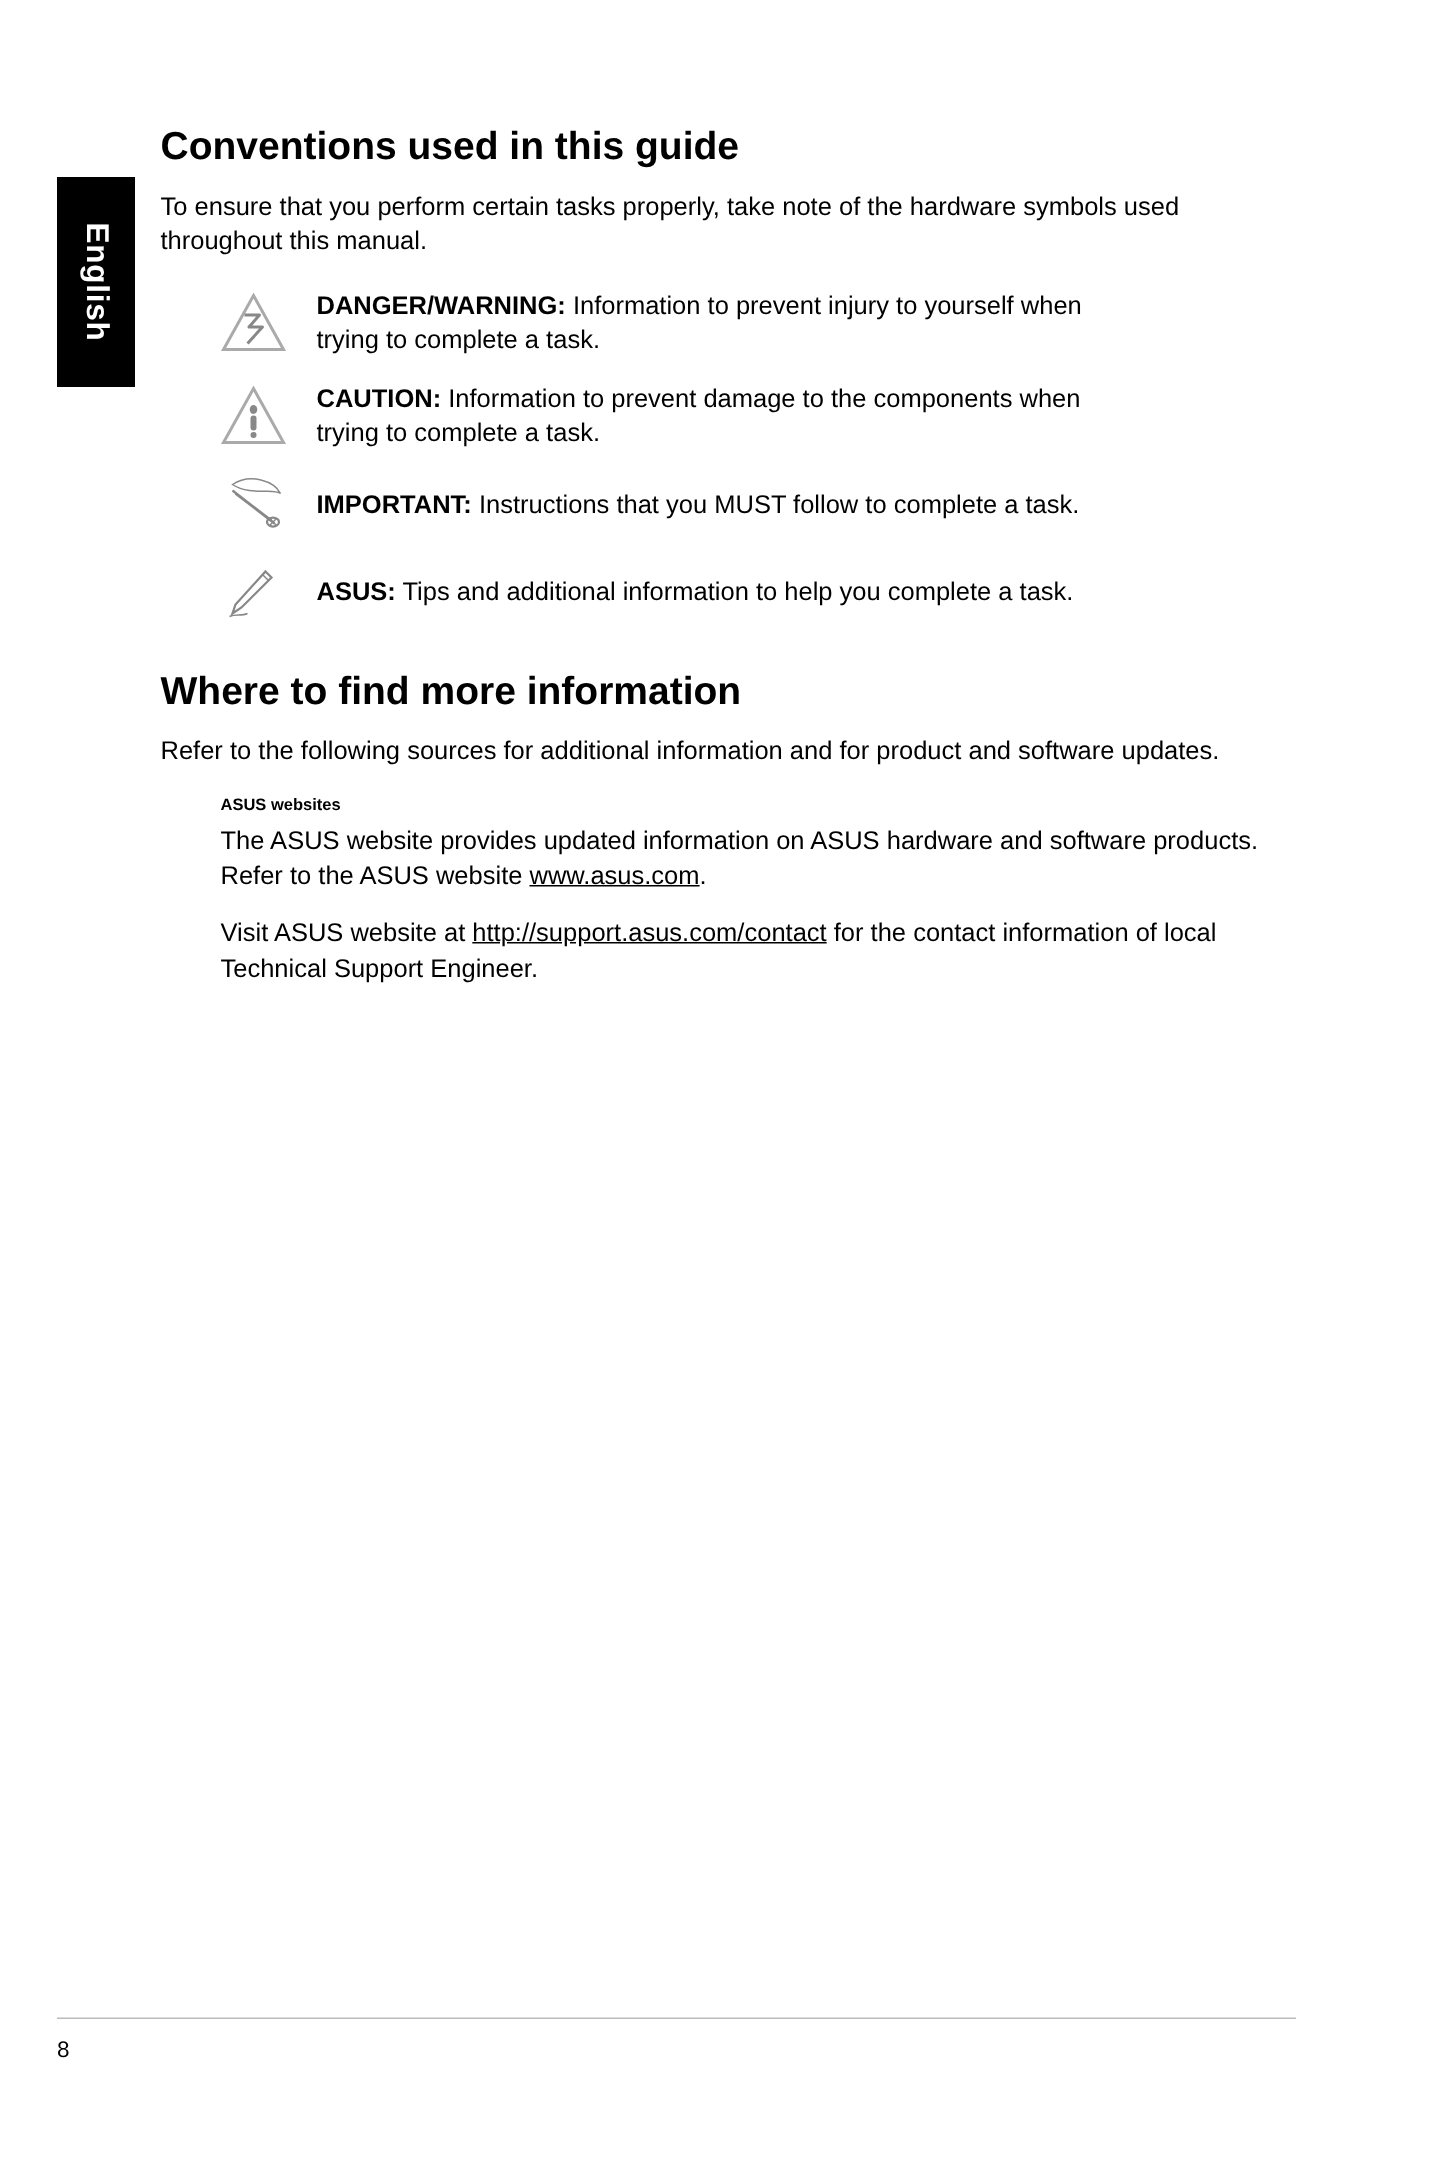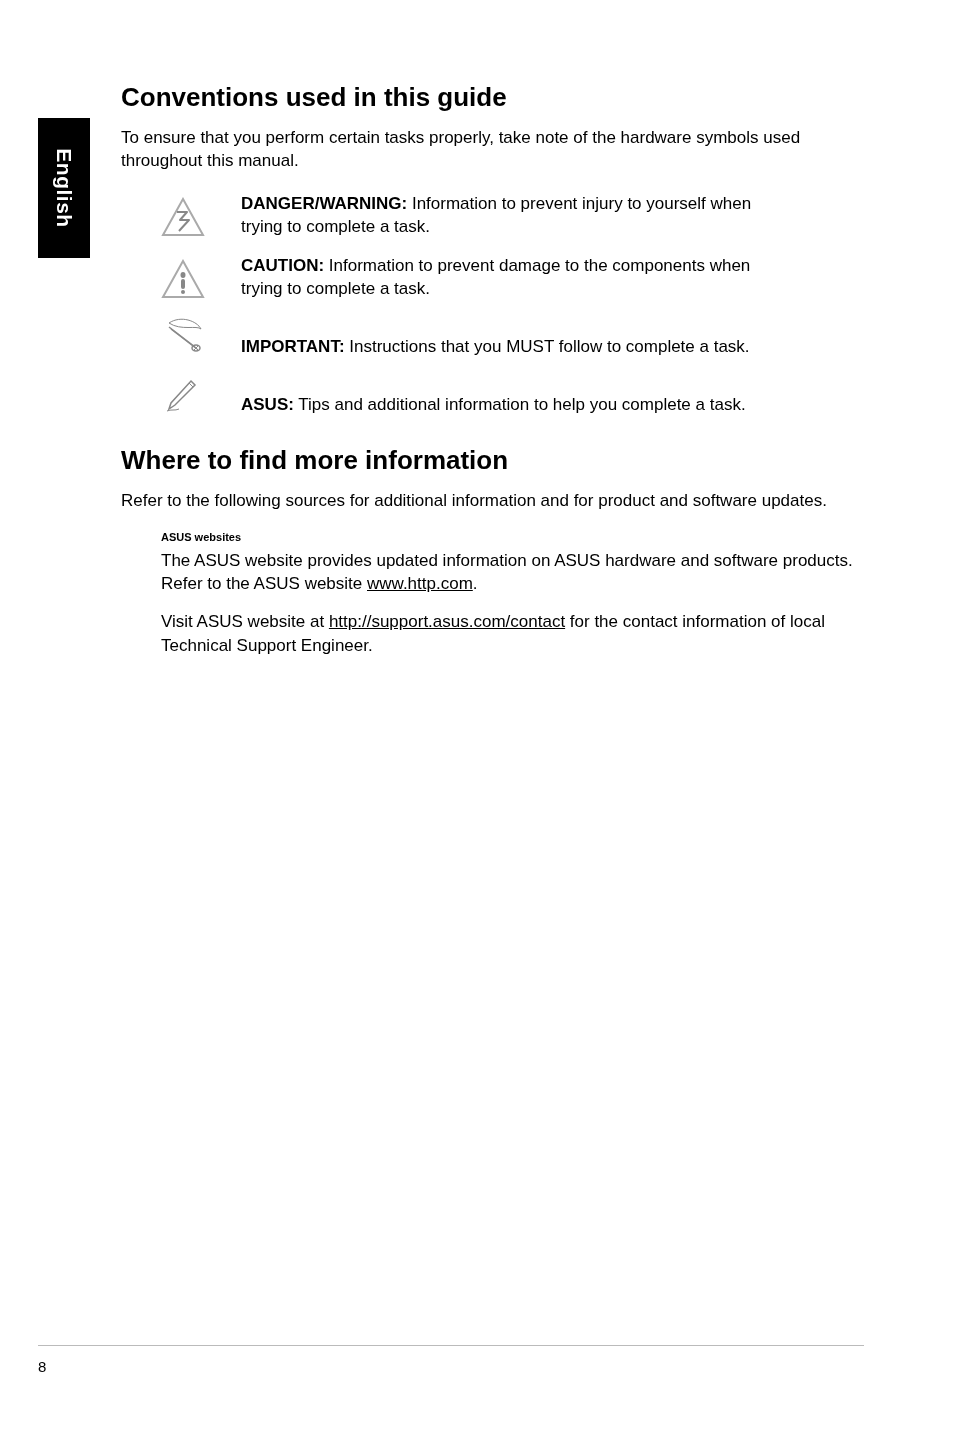--- a/index.html
+++ b/index.html
@@ -27,41 +27,40 @@
     transform: rotate(90deg);
     font-weight: bold;
     font-size: 21px;
     letter-spacing: 0.5px;
     white-space: nowrap;
     font-family: Arial, Helvetica, sans-serif;
   }
   .content {
     position: absolute;
     top: 82px;
-    left: 121px;
+    left: 107px;
     right: 90px;
   }
   h2.section-heading {
     font-size: 26px;
     font-weight: bold;
     margin-bottom: 14px;
     font-family: Arial, Helvetica, sans-serif;
   }
   p.intro {
     font-size: 17px;
     line-height: 1.35;
     margin-bottom: 18px;
     font-family: Arial, Helvetica, sans-serif;
   }
   .callout-row {
     display: flex;
-    align-items: flex-end;
+    align-items: center;
     margin-bottom: 14px;
     padding-left: 40px;
-    gap: 16px;
   }
   .callout-icon {
     width: 44px;
     height: 44px;
     flex: 0 0 44px;
     margin-right: 20px;
     display: flex;
     align-items: center;
     justify-content: center;
   }
@@ -153,21 +152,21 @@
     </div>
   </div>
 
   <div class="where-section">
     <h2 class="section-heading">Where to find more information</h2>
     <p class="intro">Refer to the following sources for additional information and for product and software updates.</p>
 
     <div class="sub-block">
       <div class="sub-head">ASUS websites</div>
       <div class="sub-body">
-        <span>The ASUS website provides updated information on ASUS hardware and software products. Refer to the ASUS website </span><span class="uline">www.http.com</span><span>.</span>
+        <span>The ASUS website provides updated information on ASUS hardware and software products. Refer to the ASUS website </span><span class="uline">www.asus.com</span><span>.</span>
       </div>
     </div>
 
     <div class="sub-block">
       <div class="sub-body">
         <span>Visit ASUS website at </span><span class="uline">http://support.asus.com/contact</span><span> for the contact information of local Technical Support Engineer.</span>
       </div>
     </div>
   </div>
 

